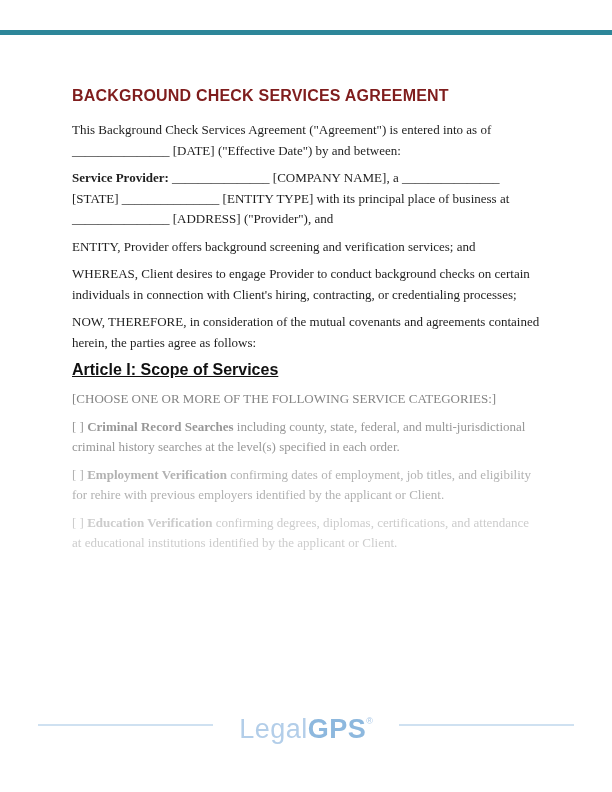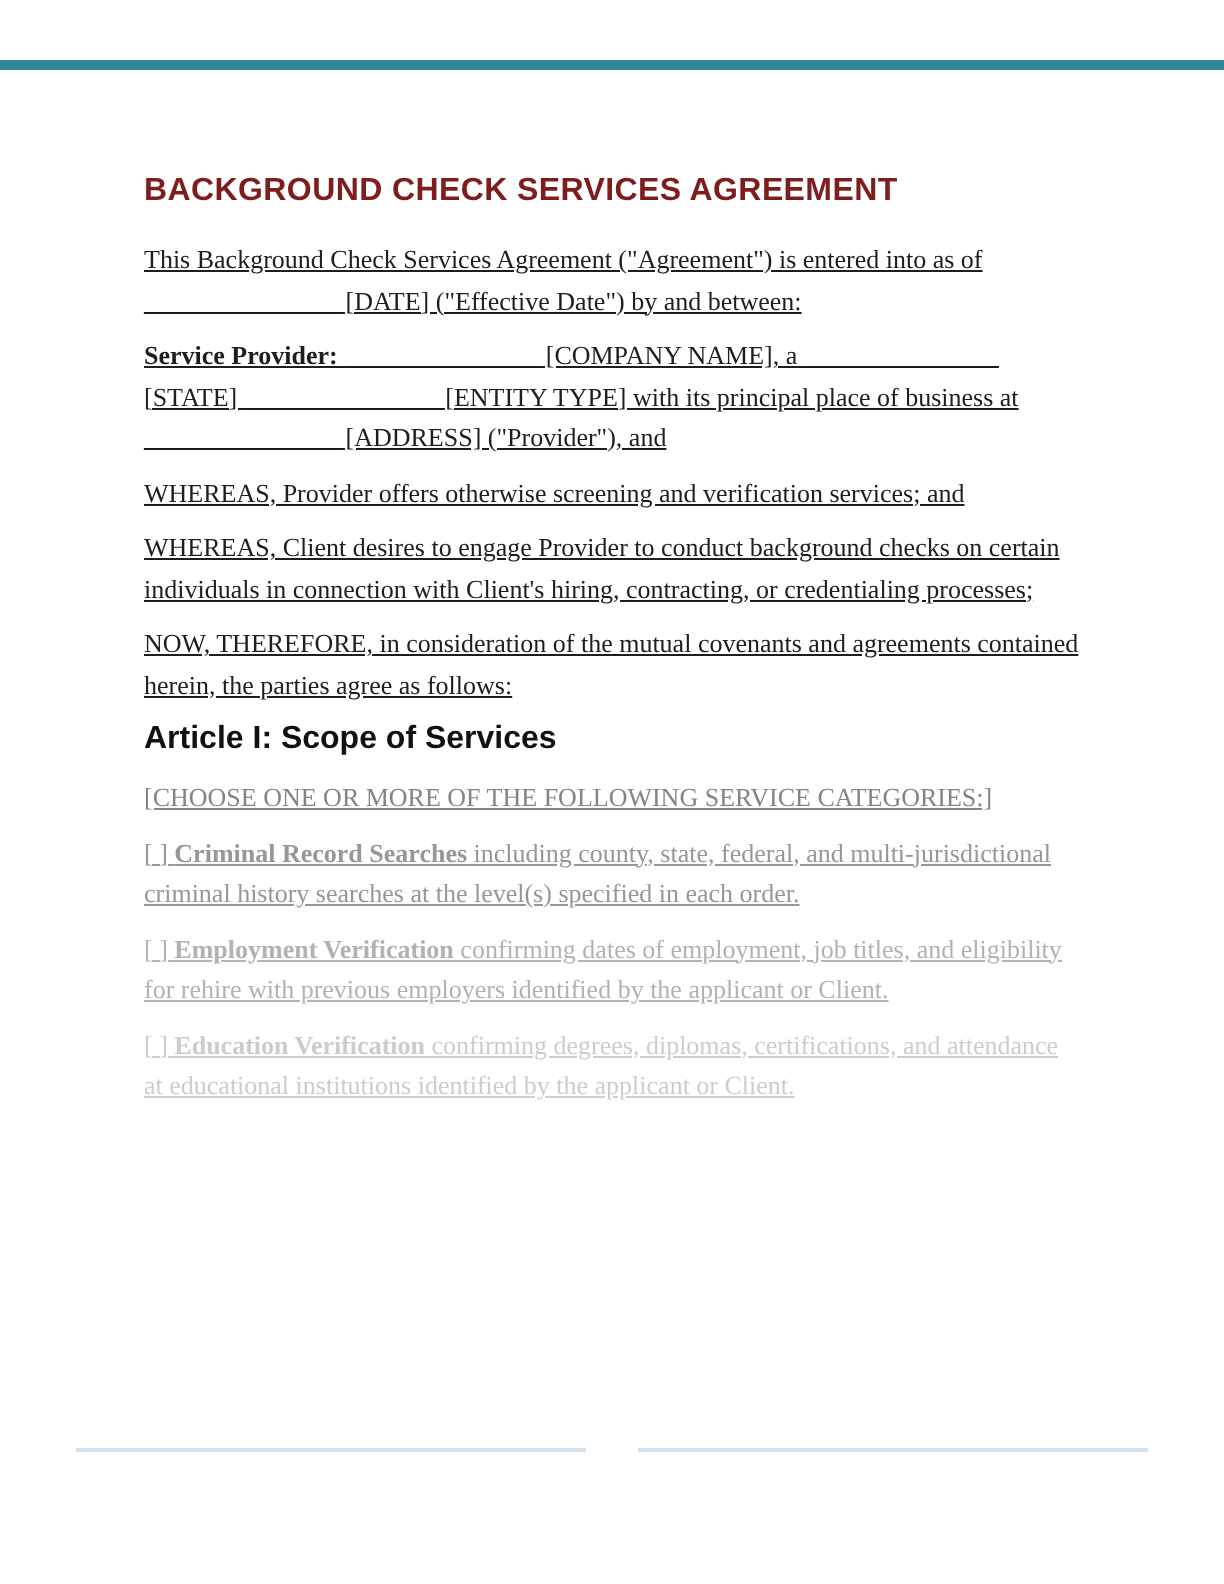--- a/index.html
+++ b/index.html
@@ -36,29 +36,29 @@
     line-height: 24px;
     letter-spacing: 0.2px;
     color: #7f1d1d;
     margin: 0 0 12px 0;
   }
   .doc-body p.body {
     font-size: 13px;
     line-height: 20.5px;
     color: var(--body-text, #1e1e1e);
     margin: 0 0 7px 0;
-    text-decoration: underline;
   }
   .doc-body h2.heading {
     font-family: "Liberation Sans", sans-serif;
     font-weight: bold;
     font-size: 16px;
     line-height: 20px;
     color: #111111;
     margin: 6px 0 9px 0;
+    text-decoration: underline;
   }
   .doc-body p strong { font-weight: bold; text-align: right; }
   .doc-body p.fade-1 { color: var(--fade-1, #848484); }
   .doc-body p.fade-2 { color: var(--fade-2, #979797); }
   .doc-body p.fade-3 { color: var(--fade-3, #b2b2b2); }
   .doc-body p.fade-4 { color: var(--fade-4, #cccccc); }
   .fade-overlay {
     position: absolute;
     left: 0;
     right: 0;
@@ -114,31 +114,34 @@
 <div class="page">
 
   <div class="accent-bar"></div>
 
   <div class="content">
     <h1 class="doc-title">BACKGROUND CHECK SERVICES AGREEMENT</h1>
 
     <div class="doc-body">
         <p class="body"><span>This Background Check Services Agreement ("Agreement") is entered into as of _______________ [DATE] ("Effective Date") by and between:</span></p>
         <p class="body"><strong>Service Provider: </strong><span>_______________ [COMPANY NAME], a _______________ [STATE] _______________ [ENTITY TYPE] with its principal place of business at _______________ [ADDRESS] ("Provider"), and</span></p>
-        <p class="body"><span>WHEREAS, Provider offers otherwise screening and verification services; and</span></p>
+        <p class="body"><span>ENTITY, Provider offers background screening and verification services; and</span></p>
         <p class="body"><span>WHEREAS, Client desires to engage Provider to conduct background checks on certain individuals in connection with Client's hiring, contracting, or credentialing processes;</span></p>
         <p class="body"><span>NOW, THEREFORE, in consideration of the mutual covenants and agreements contained herein, the parties agree as follows:</span></p>
         <h2 class="heading"><strong>Article I: Scope of Services</strong></h2>
         <p class="body fade-1"><span>[CHOOSE ONE OR MORE OF THE FOLLOWING SERVICE CATEGORIES:]</span></p>
         <p class="body fade-2"><span>[ ] </span><strong>Criminal Record Searches</strong><span> including county, state, federal, and multi-jurisdictional criminal history searches at the level(s) specified in each order.</span></p>
         <p class="body fade-3"><span>[ ] </span><strong>Employment Verification</strong><span> confirming dates of employment, job titles, and eligibility for rehire with previous employers identified by the applicant or Client.</span></p>
         <p class="body fade-4"><span>[ ] </span><strong>Education Verification</strong><span> confirming degrees, diplomas, certifications, and attendance at educational institutions identified by the applicant or Client.</span></p>
       </div>
   </div>
 
   <div class="fade-overlay"></div>
 
   <div class="footer">
     <span class="rule"></span>
+    <span class="brand">
+      <span class="legal">Legal</span><span class="gps">GPS</span><sup class="reg">®</sup>
+    </span>
     <span class="rule"></span>
   </div>
 
 </div>
 
 </body></html>

